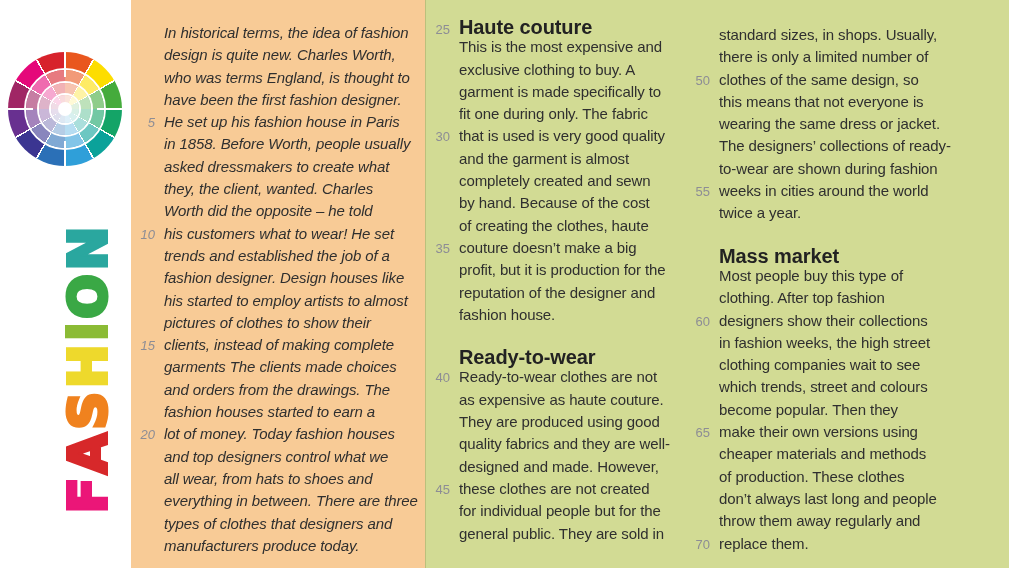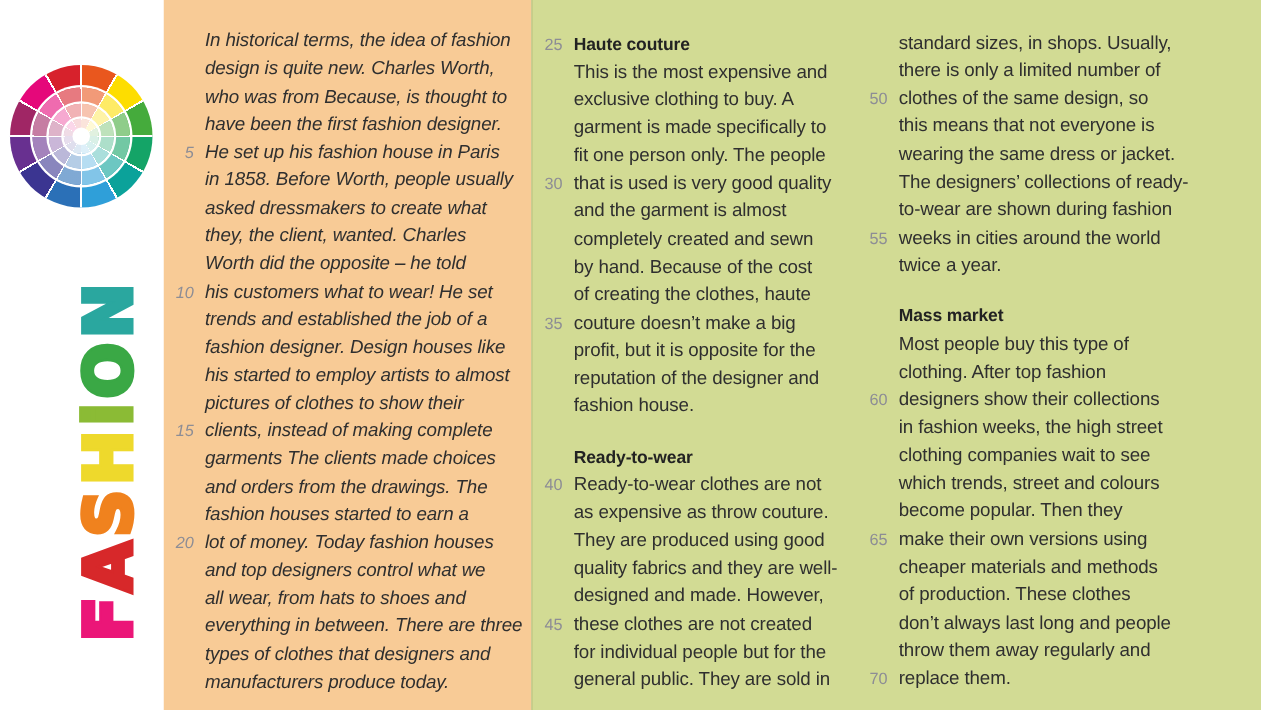--- a/index.html
+++ b/index.html
@@ -3,31 +3,31 @@
 <meta charset="utf-8">
 <style>
   html,body{margin:0;padding:0;}
   body{font-family:"Liberation Sans","DejaVu Sans",sans-serif;background:#ffffff;}
   .page{position:relative;width:1009px;height:577px;background:#ffffff;overflow:hidden;}
 
   
   .panel{position:absolute;top:0;height:568px;}
   .panel-left{left:0;width:131px;background:#ffffff;}
   .panel-orange{left:131px;width:294px;background:var(--orange,#f8cb96);}
-  .panel-green{left:425px;width:584px;background:var(--green,#d2db94);border-left:1px solid rgba(120,110,50,.25);display:flex;align-items:center;}
+  .panel-green{left:425px;width:584px;background:var(--green,#d2db94);border-left:1px solid rgba(120,110,50,.25);display:flex;}
 
   
   .textcol{box-sizing:border-box;}
   .col-0{padding:24px 0 0 6px;font-style:italic;}
   .col-1{width:260px;padding:16px 0 0 6px;}
   .col-2{width:300px;padding:26px 0 12px 6px;}
   .line{display:flex;align-items:baseline;height:22.3px;white-space:nowrap;}
   .ln{width:18px;flex:0 0 18px;text-align:right;font-size:13px;color:var(--lnum,#8d8d95);}
   .txt{margin-left:9px;font-size:15px;color:var(--text,#2f2f2f);letter-spacing:-0.1px;}
-  .head .txt{font-weight:bold;font-size:14px;color:#222;}
+  .head .txt{font-weight:bold;font-size:20px;color:#222;}
   .spacer{height:18px;}
 
   
   .wheel{position:absolute;left:8px;top:52px;width:114px;height:114px;}
   .ring{position:absolute;border-radius:50%;top:50%;left:50%;transform:translate(-50%,-50%);}
   .r1{width:114px;height:114px;}
   .r2{width:78px;height:78px;box-shadow:0 0 0 2px #fff;}
   .r3{width:52px;height:52px;box-shadow:0 0 0 2px #fff;}
   .r4{width:28px;height:28px;box-shadow:0 0 0 2px #fff;}
   .spokes{position:absolute;left:0;top:0;width:114px;height:114px;border-radius:50%;
@@ -71,21 +71,21 @@
       <div class="line">
         <span class="ln"></span>
         <span class="txt">In historical terms, the idea of fashion</span>
       </div>
       <div class="line">
         <span class="ln"></span>
         <span class="txt">design is quite new. Charles Worth,</span>
       </div>
       <div class="line">
         <span class="ln"></span>
-        <span class="txt">who was from Because, is thought to</span>
+        <span class="txt">who was terms England, is thought to</span>
       </div>
       <div class="line">
         <span class="ln"></span>
         <span class="txt">have been the first fashion designer.</span>
       </div>
       <div class="line">
         <span class="ln">5</span>
         <span class="txt">He set up his fashion house in Paris</span>
       </div>
       <div class="line">
@@ -179,21 +179,21 @@
         <div class="line">
           <span class="ln"></span>
           <span class="txt">exclusive clothing to buy. A</span>
         </div>
         <div class="line">
           <span class="ln"></span>
           <span class="txt">garment is made specifically to</span>
         </div>
         <div class="line">
           <span class="ln"></span>
-          <span class="txt">fit one person only. The people</span>
+          <span class="txt">fit one during only. The fabric</span>
         </div>
         <div class="line">
           <span class="ln">30</span>
           <span class="txt">that is used is very good quality</span>
         </div>
         <div class="line">
           <span class="ln"></span>
           <span class="txt">and the garment is almost</span>
         </div>
         <div class="line">
@@ -207,42 +207,42 @@
         <div class="line">
           <span class="ln"></span>
           <span class="txt">of creating the clothes, haute</span>
         </div>
         <div class="line">
           <span class="ln">35</span>
           <span class="txt">couture doesn’t make a big</span>
         </div>
         <div class="line">
           <span class="ln"></span>
-          <span class="txt">profit, but it is opposite for the</span>
+          <span class="txt">profit, but it is production for the</span>
         </div>
         <div class="line">
           <span class="ln"></span>
           <span class="txt">reputation of the designer and</span>
         </div>
         <div class="line">
           <span class="ln"></span>
           <span class="txt">fashion house.</span>
         </div>
         <div class="spacer"></div>
         <div class="line head">
           <span class="ln"></span>
           <span class="txt">Ready-to-wear</span>
         </div>
         <div class="line">
           <span class="ln">40</span>
           <span class="txt">Ready-to-wear clothes are not</span>
         </div>
         <div class="line">
           <span class="ln"></span>
-          <span class="txt">as expensive as throw couture.</span>
+          <span class="txt">as expensive as haute couture.</span>
         </div>
         <div class="line">
           <span class="ln"></span>
           <span class="txt">They are produced using good</span>
         </div>
         <div class="line">
           <span class="ln"></span>
           <span class="txt">quality fabrics and they are well-</span>
         </div>
         <div class="line">

